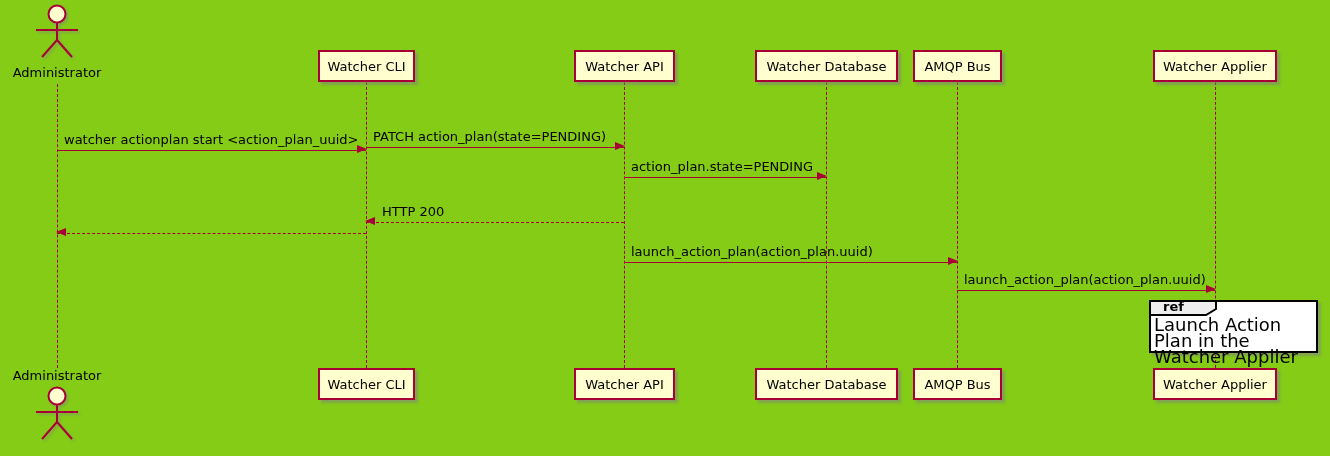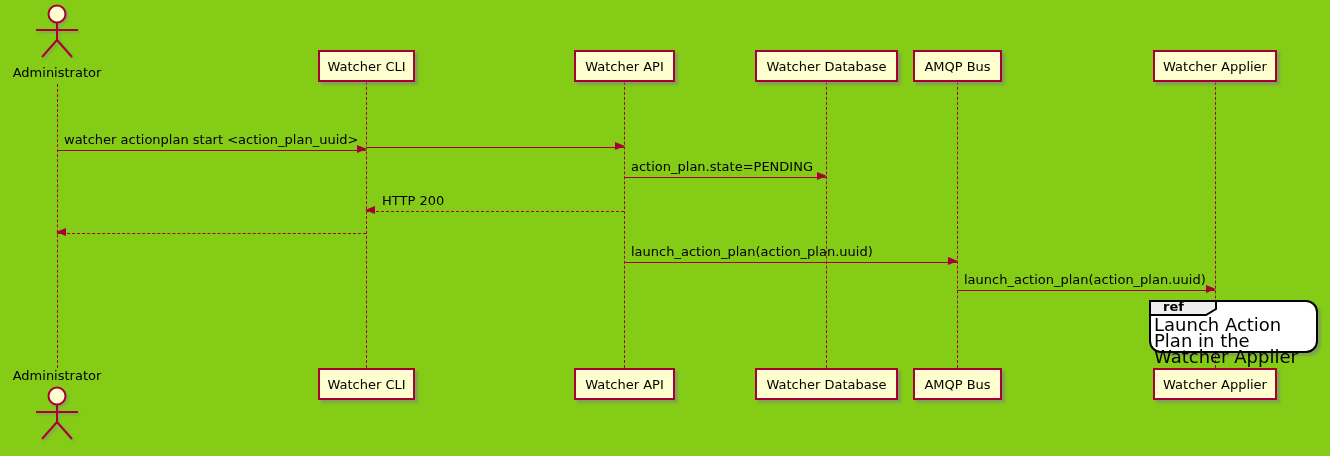--- a/index.html
+++ b/index.html
@@ -83,31 +83,32 @@
       <span>Watcher Applier</span>
     </div>
 
   <div class="message pad-r" style="left:57px; top:99px; width:309px; height:24px;margin-top:33px;">
     <div class="msg-label">watcher actionplan start &lt;action_plan_uuid&gt;</div>
     <div class="msg-line solid"></div>
     <div class="head right"></div>
   </div>
 
   <div class="message pad-r" style="left:366px; top:129px; width:258px; height:24px;">
+    <div class="msg-label">PATCH action_plan(state=PENDING)</div>
     <div class="msg-line solid"></div>
     <div class="head right"></div>
   </div>
 
   <div class="message pad-r" style="left:624px; top:159px; width:202px; height:24px;">
     <div class="msg-label">action_plan.state=PENDING</div>
     <div class="msg-line solid"></div>
     <div class="head right"></div>
   </div>
 
-  <div class="message pad-l" style="left:366px; top:193px; width:258px; height:24px;">
+  <div class="message pad-l" style="left:366px; top:204px; width:258px; height:24px;">
     <div class="msg-label">HTTP 200</div>
     <div class="msg-line dashed"></div>
     <div class="head left"></div>
   </div>
 
   <div class="message pad-l" style="left:57px; top:215px; width:309px; height:24px;">
     <div class="msg-line dashed"></div>
     <div class="head left"></div>
   </div>
 
@@ -116,21 +117,21 @@
     <div class="msg-line solid"></div>
     <div class="head right"></div>
   </div>
 
   <div class="message pad-r" style="left:957px; top:272px; width:258px; height:24px;">
     <div class="msg-label">launch_action_plan(action_plan.uuid)</div>
     <div class="msg-line solid"></div>
     <div class="head right"></div>
   </div>
 
-  <div class="refbox" style="left:1149px; top:300px; width:169px; height:53px;border-radius:12px;">
+  <div class="refbox" style="left:1149px; top:300px; width:169px; height:53px;">
     <div class="ref-tab">
       <svg width="70" height="17" viewBox="0 0 70 17">
         <polygon points="1,1 67,1 67,9 57,15 1,15" fill="#EEEEEE" stroke="#000000" stroke-width="2"></polygon>
       </svg>
       <span class="ref-keyword">ref</span>
     </div>
     <div class="ref-text">Launch Action Plan in the Watcher Applier</div>
   </div>
 
   <div class="pbox" style="left:318px;  top:368px; width:97px;">

